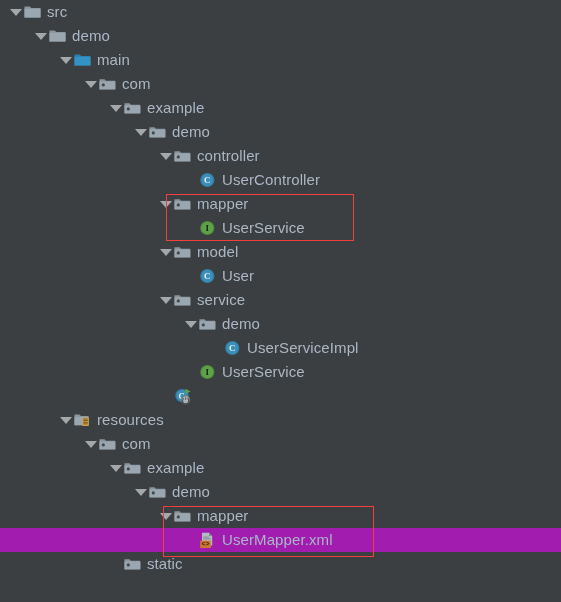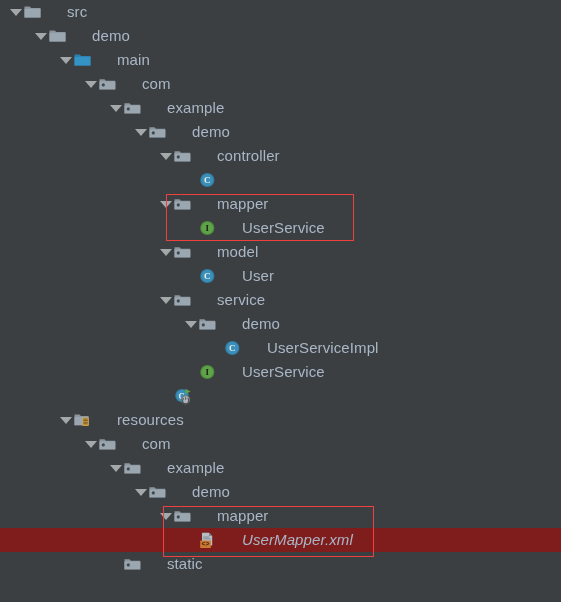--- a/index.html
+++ b/index.html
@@ -24,22 +24,21 @@
     position: relative;
     height: 24px;
     line-height: 24px;
     white-space: nowrap;
     display: flex;
     align-items: center;
     color: #a9b7c6;
     font-size: 15px;
   }
   .row.selected {
-    background: #7f1d1d;
-    font-style: italic;
+    background: #a21caf;
   }
   .indent {
     display: inline-block;
     flex: 0 0 auto;
   }
   
   .arrow {
     flex: 0 0 auto;
     width: 16px;
     height: 24px;
@@ -64,21 +63,20 @@
     width: 18px;
     height: 24px;
     margin-right: 4px;
   }
   .icon svg { position: absolute; left: 0; top: 4px; display: block; }
 
   .label {
     flex: 0 0 auto;
     padding-left: 1px;
     letter-spacing: 0.1px;
-    margin-left: 20px;
   }
 
   
   .redbox {
     position: absolute;
     border: 1px solid #f1413f;
     box-sizing: border-box;
     pointer-events: none;
     z-index: 5;
   }
@@ -173,20 +171,21 @@
       <div class="row">
         <span class="indent" style="width: 183px;"></span>
         <span class="arrow none"></span>
         <span class="icon">
           <svg width="17" height="16" viewBox="0 0 17 16">
             <circle cx="8.3" cy="8" r="7.1" fill="#2f7fa8"></circle>
             <circle cx="8.3" cy="8" r="6.0" fill="#3b8fb8"></circle>
             <text x="8.3" y="11.4" text-anchor="middle" font-family="Liberation Serif, serif" font-size="9" font-weight="bold" fill="#e6eef2">C</text>
           </svg>
         </span>
+        <span class="label">UserController</span>
       </div>
       <div class="row">
         <span class="indent" style="width: 158px;"></span>
         <span class="arrow open"></span>
         <span class="icon">
           <svg width="17" height="16" viewBox="0 0 17 16">
             <path d="M0.5 3.2h5.0l1.4 1.5h9.1v8.8H0.5z" fill="#8a959d"></path>
             <path d="M0.5 5.4h16v7.9H0.5z" fill="#9aa7b0"></path>
             <circle cx="4.3" cy="8.9" r="1.6" fill="#44484b"></circle>
           </svg>

